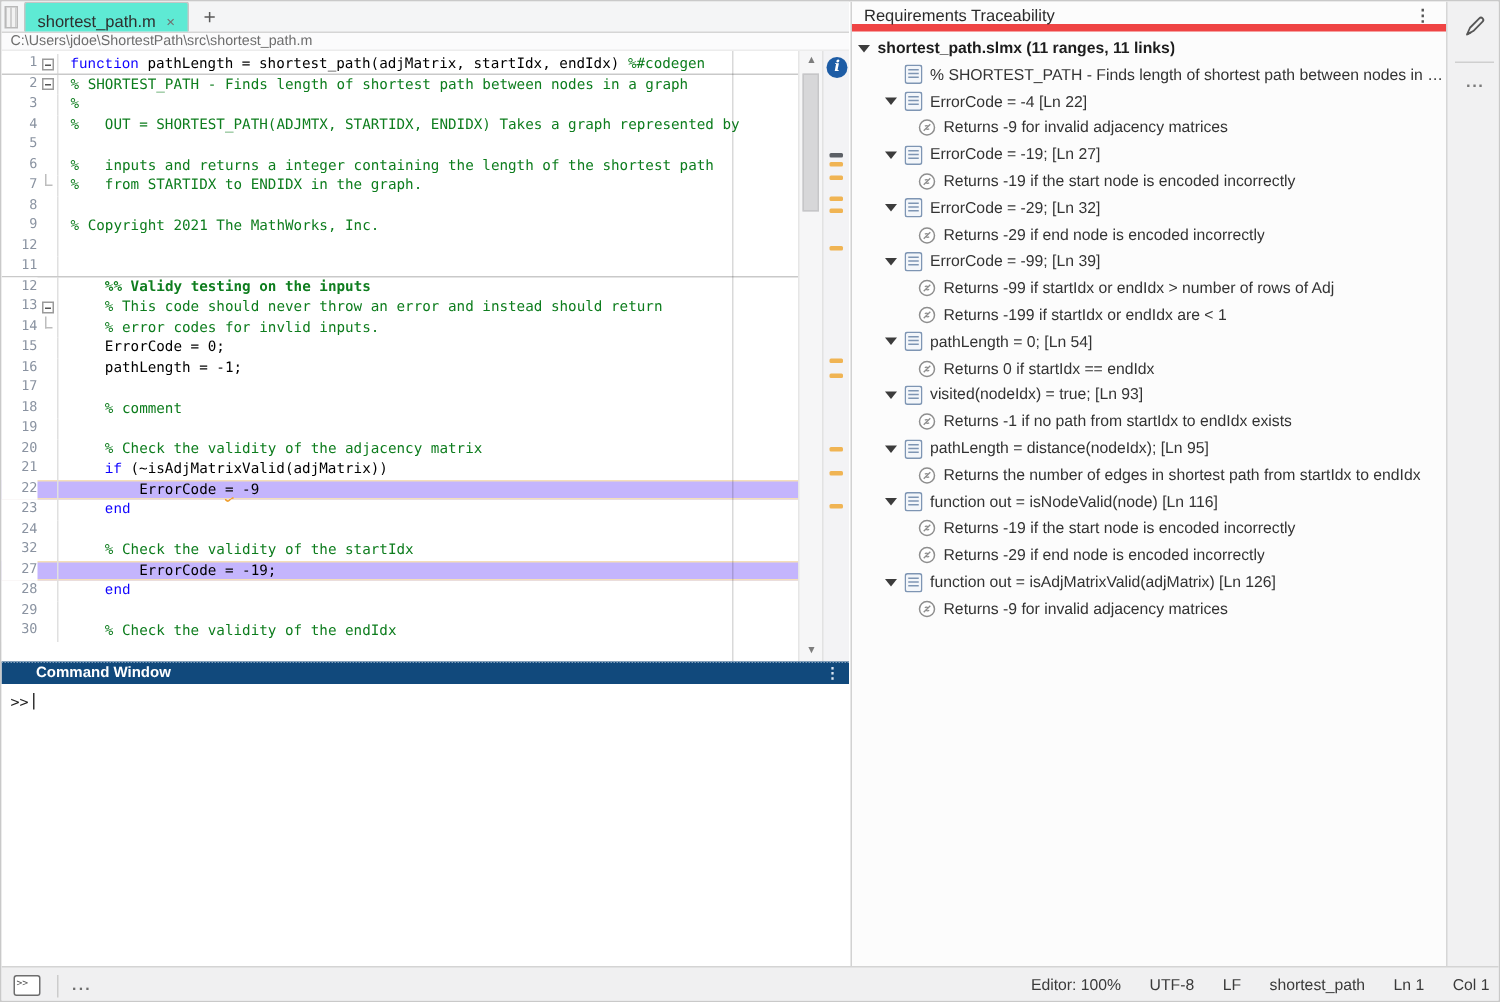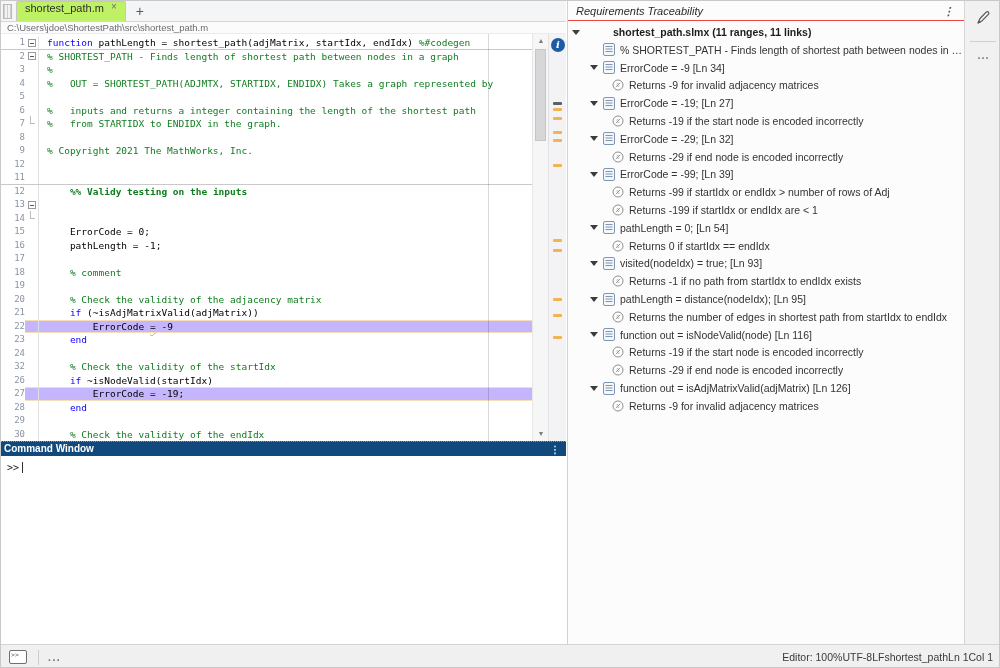--- a/index.html
+++ b/index.html
@@ -2,94 +2,94 @@
 <html><head>
 <meta charset="utf-8">
 <style>
   html,body{margin:0;padding:0;background:#e8e8e8;}
   *{box-sizing:border-box;}
   .app{position:relative;width:1000px;height:668px;background:#fff;font-family:"Liberation Sans",sans-serif;overflow:hidden;border:1px solid #c9c9c9;}
 
   
   .tabbar{position:absolute;left:0;top:0;width:565px;height:21px;background:#f4f5f6;border-bottom:1px solid #d5d5d5;display:flex;align-items:flex-end;}
   .doc-grip{width:9px;height:15px;margin:0 0 2px 2px;border:1px solid #b9b9b9;background:repeating-linear-gradient(90deg,#cfcfcf 0 1px,#f2f2f2 1px 3px);}
-  .tab{height:20px;margin-left:4px;background:#bef264;border:1px solid #c6c6c6;border-bottom:none;border-radius:2px 2px 0 0;display:flex;align-items:flex-start;gap:7px;padding:0 8px;font-size:11px;color:#2e2e2e;}
+  .tab{height:20px;margin-left:4px;background:#5eead4;border:1px solid #c6c6c6;border-bottom:none;border-radius:2px 2px 0 0;display:flex;align-items:flex-end;gap:7px;padding:0 8px;font-size:11px;color:#2e2e2e;}
   .tab .close{font-size:10px;color:#707070;line-height:1;}
   .newtab{font-size:14px;color:#5a5a5a;margin:0 0 3px 10px;line-height:1;}
 
   
   .breadcrumb{position:absolute;left:0;top:21px;width:565px;height:12px;background:#fbfbfc;font-size:9.5px;line-height:12px;color:#6d6d6d;padding-left:6px;border-bottom:1px solid #ececec;white-space:nowrap;}
 
   
   .editor-body{position:absolute;left:0;top:33px;width:565px;height:407px;background:#fff;}
   .code-scroll{position:absolute;left:0;top:0;width:531px;height:407px;overflow:hidden;}
   .code-lines{position:absolute;left:0;top:2px;width:531px;}
   .code-line{display:flex;height:13.5px;line-height:13.5px;font-family:"DejaVu Sans Mono",monospace;font-size:9.5px;white-space:pre;position:relative;}
   .code-line.hl{background:#c4b5fd;box-shadow:inset 0 1px 0 #f4dfb9, inset 0 -1px 0 #f4dfb9;}
   .code-line.sep::after{content:"";position:absolute;left:0;right:0;bottom:0;border-bottom:1px solid #c9c9c9;}
   .ln-num{flex:none;width:24px;text-align:right;color:#8a93a1;font-size:9px;background:#fff;}
   .ln-fold{flex:none;width:13px;margin-left:1px;border-right:1px solid #e0e0e0;position:relative;}
   .foldbox{position:absolute;left:2px;top:2.5px;width:8px;height:8px;border:1px solid #9a9a9a;background:#fff;}
   .foldbox::after{content:"";position:absolute;left:1px;right:1px;top:3px;height:1px;background:#555;}
   .foldend{position:absolute;left:4px;top:-1px;width:5px;height:8px;border-left:1px solid #bdbdbd;border-bottom:1px solid #bdbdbd;}
   .code-text{padding-left:8px;color:#000;}
-  .tok-k{color:#0e00ff;}
+  .tok-k{color:#0e00ff;font-family:Liberation Mono, monospace;}
   .tok-c{color:#0e7d1e;}
   .tok-s{color:#0e7d1e;font-weight:bold;}
   .tok-p{color:#000;}
   .tok-w{color:#000;text-decoration:underline wavy #ef9e2e 1px;text-underline-offset:2px;}
   .col-line{position:absolute;left:487px;top:0;height:407px;width:1px;background:#d9d9d9;mix-blend-mode:multiply;}
 
   
   .vscroll{position:absolute;left:531px;top:0;width:16px;height:407px;background:#f6f6f7;border-left:1px solid #e6e6e6;}
   .vs-arrow{position:absolute;left:0;width:16px;height:12px;color:#7d7d7d;font-size:7px;text-align:center;line-height:12px;}
   .vs-up{top:1px;} .vs-down{bottom:1px;}
   .vs-thumb{position:absolute;left:2px;top:15px;width:11px;height:92px;background:#d7d7d9;border:1px solid #c6c6c8;}
 
   
   .msgstrip{position:absolute;left:547px;top:0;width:18px;height:407px;background:#f3f3f5;border-left:1px solid #e2e2e2;}
   .info-badge{position:absolute;left:2px;top:4px;width:14px;height:14px;border-radius:50%;background:#1d5ca5;color:#fff;font-family:"DejaVu Serif",serif;font-style:italic;font-weight:bold;font-size:10px;text-align:center;line-height:14px;}
   .marker{position:absolute;left:4px;width:9px;height:3px;border-radius:1px;}
   .marker.warn{background:#f0b453;}
   .marker.dark{background:#5c6066;}
 
   
-  .cmd-header{position:absolute;left:0;top:440px;width:565px;height:15px;background:#11497c;border-top:1px dotted #7f9db9;color:#fff;font-size:10px;font-weight:bold;line-height:14px;padding-left:3px;}
+  .cmd-header{position:absolute;left:0;top:440px;width:565px;height:15px;background:#11497c;border-top:1px dotted #7f9db9;color:#fff;font-size:10px;font-weight:bold;line-height:14px;padding-left:23px;}
   .cmd-kebab{position:absolute;right:6px;top:1px;color:#dbe6f2;font-size:10px;font-weight:bold;}
   .cmd-body{position:absolute;left:0;top:455px;width:565px;height:188px;background:#fff;}
   .cmd-prompt{position:absolute;left:6px;top:6px;font-family:"DejaVu Sans Mono",monospace;font-size:10px;color:#222;}
   .cmd-caret{display:inline-block;width:1px;height:11px;background:#333;vertical-align:-2px;margin-left:3px;}
 
   
   .req-panel{position:absolute;left:566px;top:0;width:397px;height:643px;background:#fcfcfc;border-left:1px solid #d2d2d2;}
-  .req-header{height:20px;line-height:20px;font-size:11px;color:#2b2b2b;padding-left:8px;border-bottom:1px solid #ef4444;position:relative;font-style:italic;}
+  .req-header{height:20px;line-height:20px;font-size:11px;color:#2b2b2b;padding-left:8px;border-bottom:5px solid #ef4444;position:relative;}
   .req-kebab{position:absolute;right:10px;top:0;color:#555;font-size:11px;font-weight:bold;}
   .req-tree{position:absolute;left:0;top:22px;width:397px;}
   .req-row{display:flex;align-items:center;height:17.8px;font-size:10.5px;color:#333;white-space:nowrap;overflow:hidden;}
-  .req-row.root{height:18px;font-weight:bold;color:#1c1c1c;padding-left:4px;gap:28px;}
+  .req-row.root{height:18px;font-weight:bold;color:#1c1c1c;padding-left:4px;}
   .req-row.parent{padding-left:22px;}
   .req-row.child{padding-left:44px;}
   .tri{flex:none;width:0;height:0;border-left:4px solid transparent;border-right:4px solid transparent;border-top:5px solid #3c3c3c;margin-right:5px;}
   .tri.blank{border:none;width:8px;height:1px;margin-right:5px;}
   .req-icon{flex:none;margin-right:5px;display:inline-flex;}
   .req-label{overflow:hidden;text-overflow:ellipsis;}
 
   
   .right-strip{position:absolute;left:963px;top:0;width:37px;height:643px;background:#f1f1f2;border-left:1px solid #d6d6d6;}
   .pen-btn{position:absolute;left:9px;top:8px;width:18px;height:18px;}
   .strip-sep{position:absolute;left:5px;right:5px;top:40px;border-top:1px solid #cfcfcf;}
   .strip-more{position:absolute;left:0;width:37px;top:48px;text-align:center;color:#7a7a7a;font-size:11px;letter-spacing:1px;font-weight:bold;}
 
   
   .statusbar{position:absolute;left:0;top:643px;width:1000px;height:25px;background:#f0f0f1;border-top:1px solid #d4d4d4;display:flex;align-items:center;font-size:10.5px;color:#3a3a3a;}
   .cw-icon{width:18px;height:14px;border:1.5px solid #6e6e6e;border-radius:2px;margin-left:8px;position:relative;background:#fff;}
   .cw-icon span{position:absolute;left:1px;top:0px;font-size:6.5px;color:#555;font-family:"DejaVu Sans Mono",monospace;}
   .sb-sep{width:1px;height:15px;background:#cccccc;margin:0 9px 0 11px;}
   .sb-more{color:#6e6e6e;letter-spacing:1.5px;font-weight:bold;}
-  .sb-right{margin-left:auto;display:flex;padding-right:8px;align-items:center;}
+  .sb-right{margin-left:auto;display:flex;gap:19px;padding-right:8px;align-items:center;}
 </style>
 </head>
 <body>
 
 <div class="app">
 
   <div class="tabbar">
     <div class="doc-grip"></div>
     <div class="tab">
       <span>shortest_path.m</span>
@@ -108,34 +108,33 @@
           <div class="code-line"><span class="ln-num">3</span><span class="ln-fold"></span><span class="code-text"><span class="tok-c">%</span></span></div>
           <div class="code-line"><span class="ln-num">4</span><span class="ln-fold"></span><span class="code-text"><span class="tok-c">%   OUT = SHORTEST_PATH(ADJMTX, STARTIDX, ENDIDX) Takes a graph represented by</span></span></div>
           <div class="code-line"><span class="ln-num">5</span><span class="ln-fold"></span></div>
           <div class="code-line"><span class="ln-num">6</span><span class="ln-fold"></span><span class="code-text"><span class="tok-c">%   inputs and returns a integer containing the length of the shortest path</span></span></div>
           <div class="code-line"><span class="ln-num">7</span><span class="ln-fold"><span class="foldend"></span></span><span class="code-text"><span class="tok-c">%   from STARTIDX to ENDIDX in the graph.</span></span></div>
           <div class="code-line"><span class="ln-num">8</span><span class="ln-fold"></span><span class="code-text"></span></div>
           <div class="code-line"><span class="ln-num">9</span><span class="ln-fold"></span><span class="code-text"><span class="tok-c">% Copyright 2021 The MathWorks, Inc.</span></span></div>
           <div class="code-line"><span class="ln-num">12</span><span class="ln-fold"></span><span class="code-text"></span></div>
           <div class="code-line sep"><span class="ln-num">11</span><span class="ln-fold"></span><span class="code-text"></span></div>
           <div class="code-line"><span class="ln-num">12</span><span class="ln-fold"></span><span class="code-text"><span class="tok-p">    </span><span class="tok-s">%% Validy testing on the inputs</span></span></div>
-          <div class="code-line"><span class="ln-num">13</span><span class="ln-fold"><span class="foldbox"></span></span></div>
-          <div class="code-line"><span class="ln-num">14</span><span class="ln-fold"><span class="foldend"></span></span></div>
+          <div class="code-line"><span class="ln-num">13</span><span class="ln-fold"><span class="foldbox"></span></span><span class="code-text"><span class="tok-c">    % This code should never throw an error and instead should return</span></span></div>
+          <div class="code-line"><span class="ln-num">14</span><span class="ln-fold"><span class="foldend"></span></span><span class="code-text"><span class="tok-c">    % error codes for invlid inputs.</span></span></div>
           <div class="code-line"><span class="ln-num">15</span><span class="ln-fold"></span><span class="code-text"><span class="tok-p">    ErrorCode = 0;</span></span></div>
           <div class="code-line"><span class="ln-num">16</span><span class="ln-fold"></span><span class="code-text"><span class="tok-p">    pathLength = -1;</span></span></div>
           <div class="code-line"><span class="ln-num">17</span><span class="ln-fold"></span><span class="code-text"></span></div>
           <div class="code-line"><span class="ln-num">18</span><span class="ln-fold"></span><span class="code-text"><span class="tok-c">    % comment</span></span></div>
           <div class="code-line"><span class="ln-num">19</span><span class="ln-fold"></span><span class="code-text"></span></div>
           <div class="code-line"><span class="ln-num">20</span><span class="ln-fold"></span><span class="code-text"><span class="tok-c">    % Check the validity of the adjacency matrix</span></span></div>
           <div class="code-line"><span class="ln-num">21</span><span class="ln-fold"></span><span class="code-text"><span class="tok-p">    </span><span class="tok-k">if</span><span class="tok-p"> (~isAdjMatrixValid(adjMatrix))</span></span></div>
           <div class="code-line hl"><span class="ln-num">22</span><span class="ln-fold"></span><span class="code-text"><span class="tok-p">        ErrorCode </span><span class="tok-w">=</span><span class="tok-p"> -9</span></span></div>
           <div class="code-line"><span class="ln-num">23</span><span class="ln-fold"></span><span class="code-text"><span class="tok-p">    </span><span class="tok-k">end</span></span></div>
           <div class="code-line"><span class="ln-num">24</span><span class="ln-fold"></span><span class="code-text"></span></div>
           <div class="code-line"><span class="ln-num">32</span><span class="ln-fold"></span><span class="code-text"><span class="tok-c">    % Check the validity of the startIdx</span></span></div>
-          <div class="code-line"><span class="ln-num">26</span><span class="ln-fold"></span><span class="code-text"><span class="tok-p">    </span><span class="tok-k">if</span><span class="tok-p"> ~isNodeValid(startIdx)</span></span></div>
           <div class="code-line hl"><span class="ln-num">27</span><span class="ln-fold"></span><span class="code-text"><span class="tok-p">        ErrorCode = -19;</span></span></div>
           <div class="code-line"><span class="ln-num">28</span><span class="ln-fold"></span><span class="code-text"><span class="tok-p">    </span><span class="tok-k">end</span></span></div>
           <div class="code-line"><span class="ln-num">29</span><span class="ln-fold"></span><span class="code-text"></span></div>
           <div class="code-line"><span class="ln-num">30</span><span class="ln-fold"></span><span class="code-text"><span class="tok-c">    % Check the validity of the endIdx</span></span></div>
         </div>
       <div class="col-line"></div>
     </div>
     <div class="vscroll">
       <div class="vs-arrow vs-up">▲</div>
       <div class="vs-thumb"></div>
@@ -191,21 +190,21 @@
         <div class="req-row parent">
           <span class="tri"></span>
           <span class="req-icon">
             <svg width="12" height="13" viewBox="0 0 12 13">
               <rect x="0.5" y="0.5" width="11" height="12" rx="1.5" fill="#f3f6fa" stroke="#7e95b3"></rect>
               <line x1="2.5" y1="3.5" x2="9.5" y2="3.5" stroke="#7e95b3"></line>
               <line x1="2.5" y1="6" x2="9.5" y2="6" stroke="#7e95b3"></line>
               <line x1="2.5" y1="8.5" x2="9.5" y2="8.5" stroke="#7e95b3"></line>
             </svg>
           </span>
-          <span class="req-label">ErrorCode = -9 [Ln 34]</span>
+          <span class="req-label">ErrorCode = -4 [Ln 22]</span>
         </div>
         <div class="req-row child">
           <span class="req-icon">
             <svg width="12" height="12" viewBox="0 0 12 12">
               <circle cx="6" cy="6" r="5" fill="#fff" stroke="#8e8e8e"></circle>
               <path d="M3.8 8.2 L8.2 3.8 M4.6 5.2 a1.4 1.4 0 0 1 2 0 M5.4 6.8 a1.4 1.4 0 0 0 2 0" fill="none" stroke="#8e8e8e" stroke-width="0.9"></path>
             </svg>
           </span>
           <span class="req-label">Returns -9 for invalid adjacency matrices</span>
         </div>

